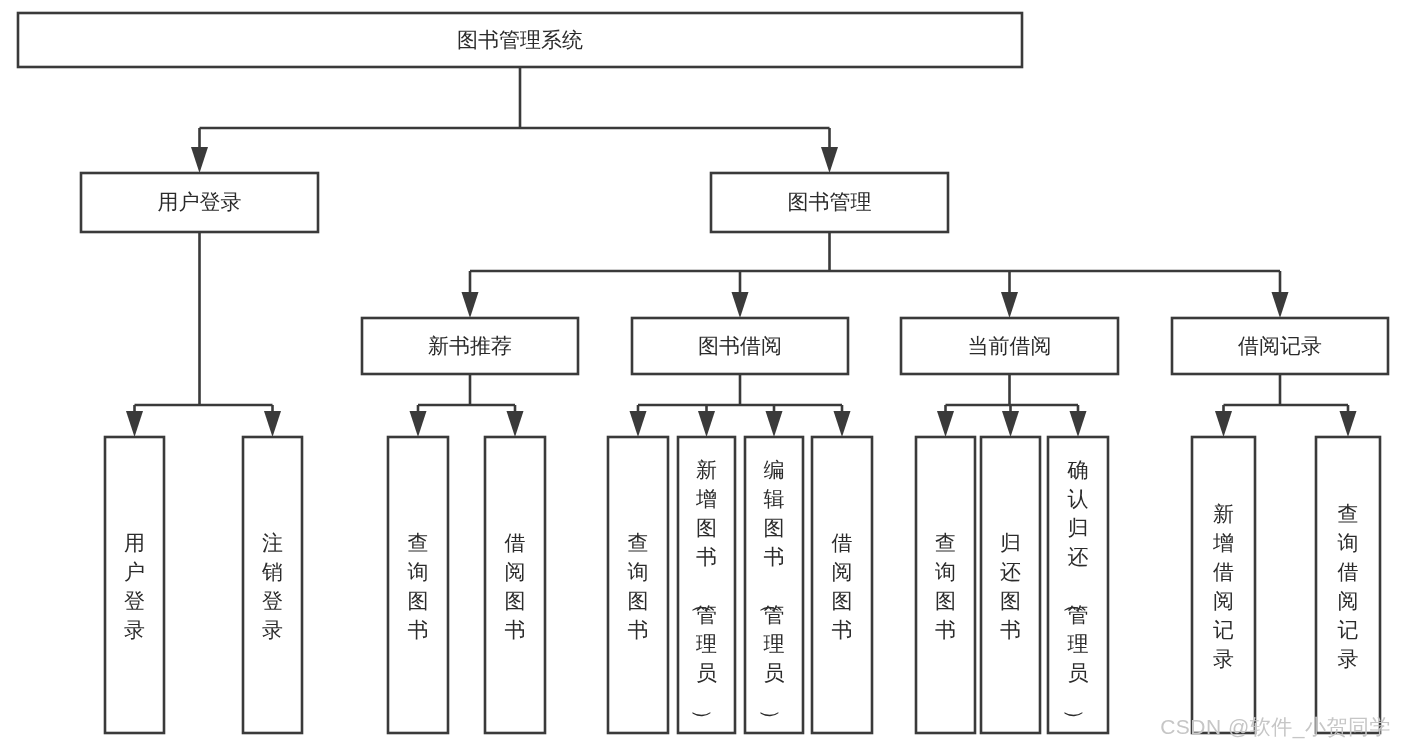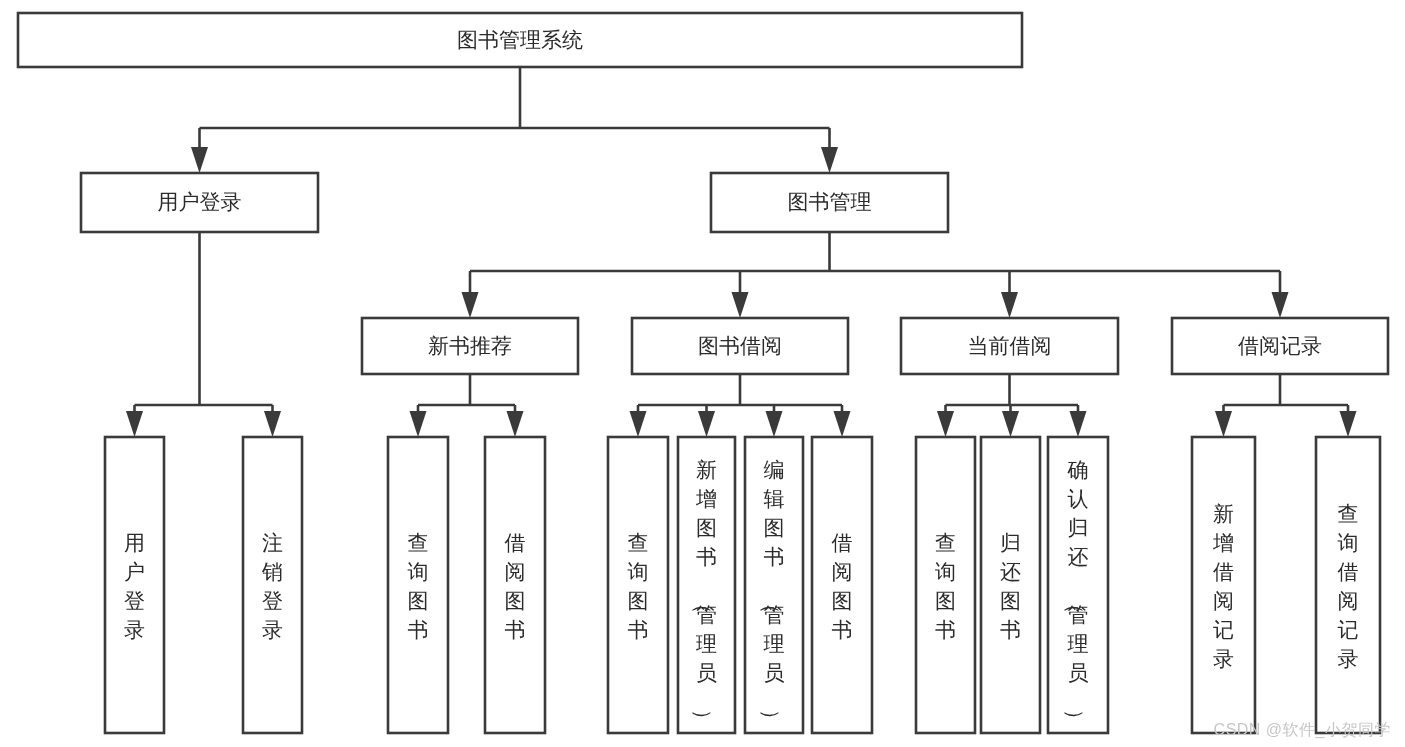--- a/index.html
+++ b/index.html
@@ -54,21 +54,21 @@
     font-family: "Liberation Sans", "DejaVu Sans", sans-serif;
     font-size: 21px;
     fill: #2b2b2b;
     text-anchor: middle;
   }
   .watermark-text {
     position: absolute;
     right: 14px;
     bottom: 6px;
     font-family: "Liberation Sans", "DejaVu Sans", sans-serif;
-    font-size: 16px;
+    font-size: 21px;
     color: #c6c6c6;
     white-space: nowrap;
     letter-spacing: 0.5px;
     pointer-events: none;
   }
 </style>
 </head>
 <body>
 
 <div id="diagram-root">

